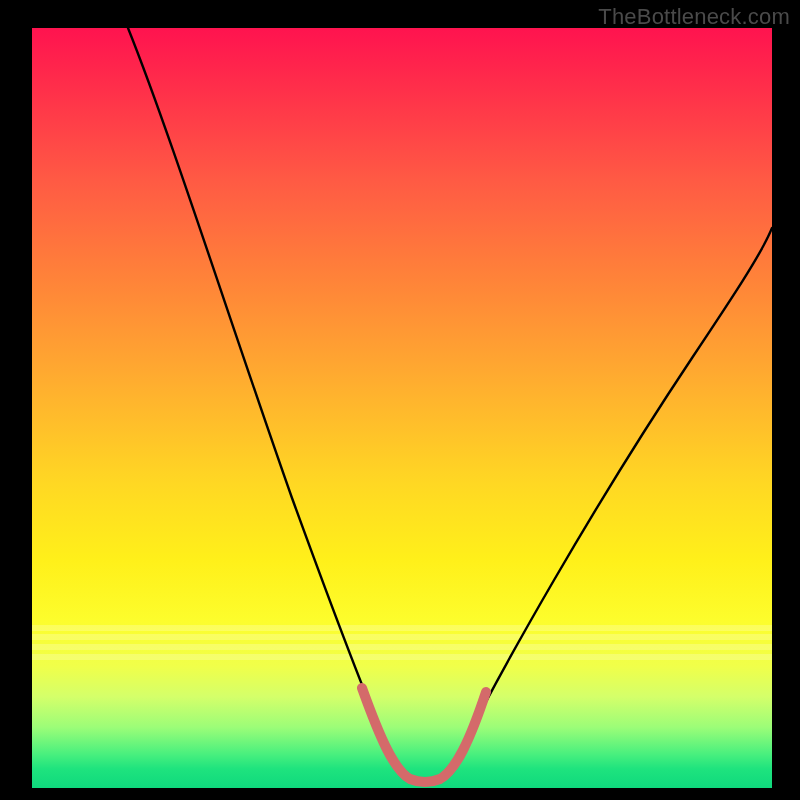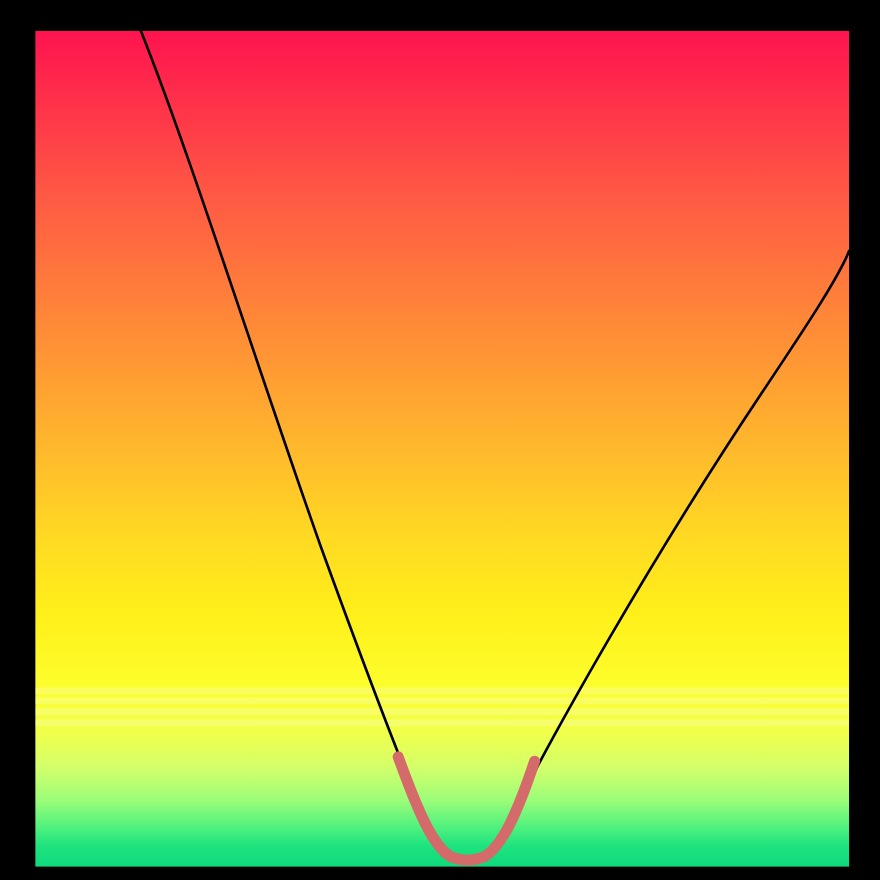--- a/index.html
+++ b/index.html
@@ -67,20 +67,21 @@
   }
   svg.curve {
     position: absolute;
     inset: 0;
   }
 </style>
 </head>
 <body>
 
 <div class="stage">
+  <div class="watermark">TheBottleneck.com</div>
 
   <div class="plot">
     <div class="gradient"></div>
 
     <div class="haze" style="top:78.5%"></div>
     <div class="haze" style="top:79.8%"></div>
     <div class="haze" style="top:81.1%"></div>
     <div class="haze" style="top:82.4%"></div>
 
     <svg class="curve" viewBox="0 0 740 760" preserveAspectRatio="none">

